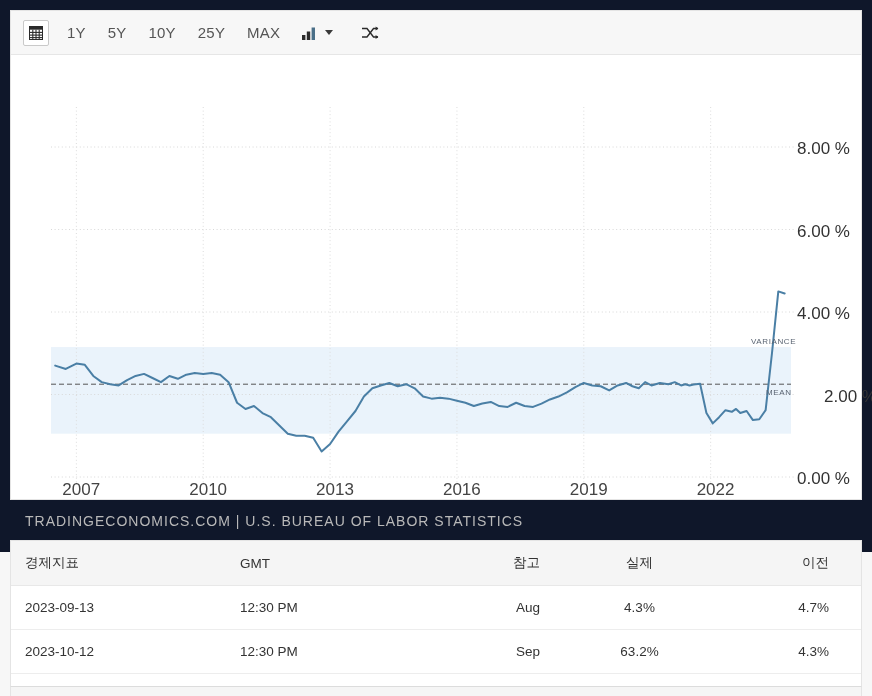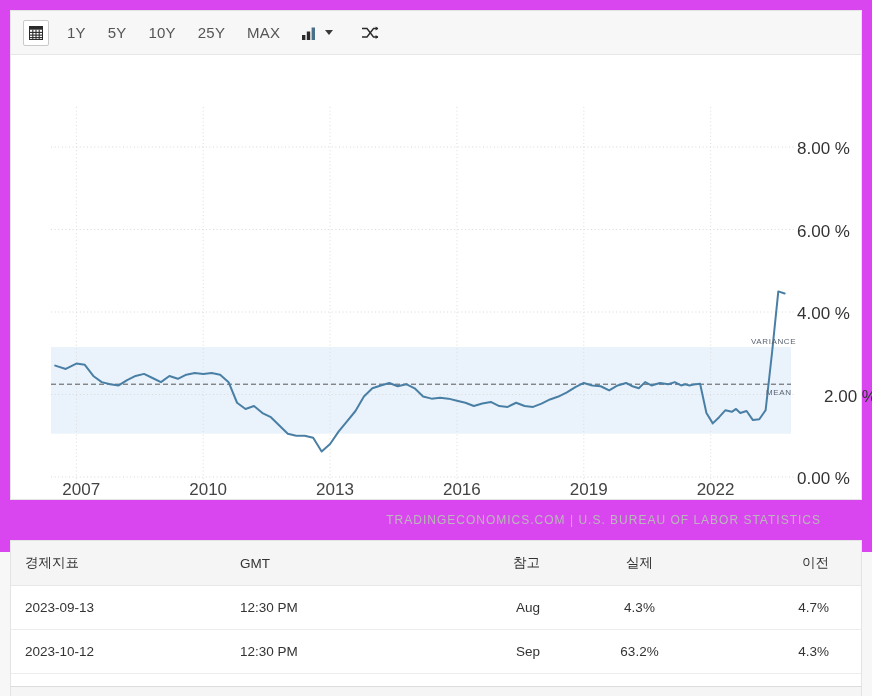--- a/index.html
+++ b/index.html
@@ -2,21 +2,21 @@
 <html><head>
 <meta charset="utf-8">
 <style>
   html, body {
     margin: 0; padding: 0;
     width: 872px; height: 696px;
     background: #f7f7f7;
     font-family: "Liberation Sans", sans-serif;
     overflow: hidden;
   }
-  .page { position: relative; width: 872px; height: 552px; background: #d946ef; }
+  .page { position: relative; width: 872px; height: 552px; background: #0f172a; }
 
   
   .chart-card {
     position: absolute; left: 10px; top: 10px;
     width: 852px; height: 490px;
     background: #ffffff;
     border: 1px solid #e4e4e4;
     box-sizing: border-box;
   }
   .toolbar {
@@ -80,22 +80,22 @@
   .x-lab { top: 425px; color:#444; }
   .band-lab {
     position:absolute;
     font-size: 8px;
     color: #5a6472;
     letter-spacing: .6px;
   }
   .attrib {
     position: absolute;
     left: 14px; right: 0; top: 458px;
-    text-align: right;
-    font-size: 12px;
+    text-align: left;
+    font-size: 14px;
     color: #b9b9b9;
     letter-spacing: 1px;
   }
   .attrib-inner { padding-right: 40px; }
 
   
   .table-card {
     position: absolute; left: 10px; top: 540px;
     width: 852px; height: 150px;
     background: #ffffff;

